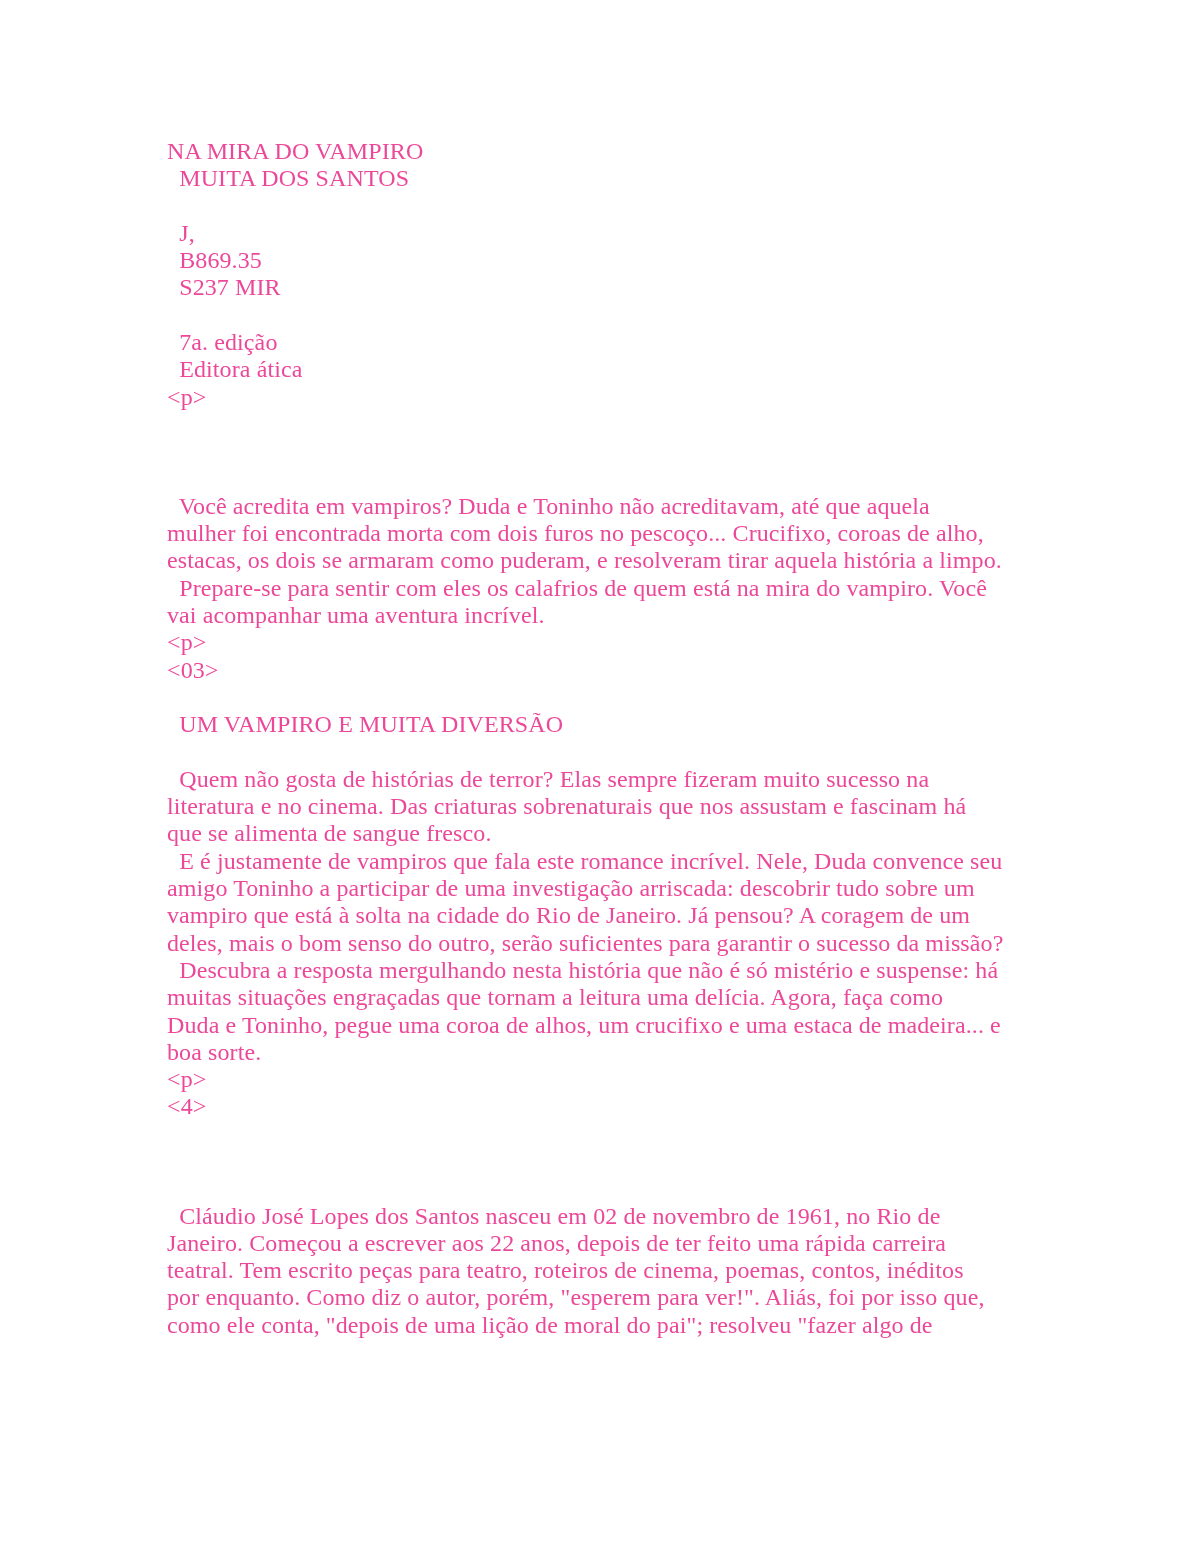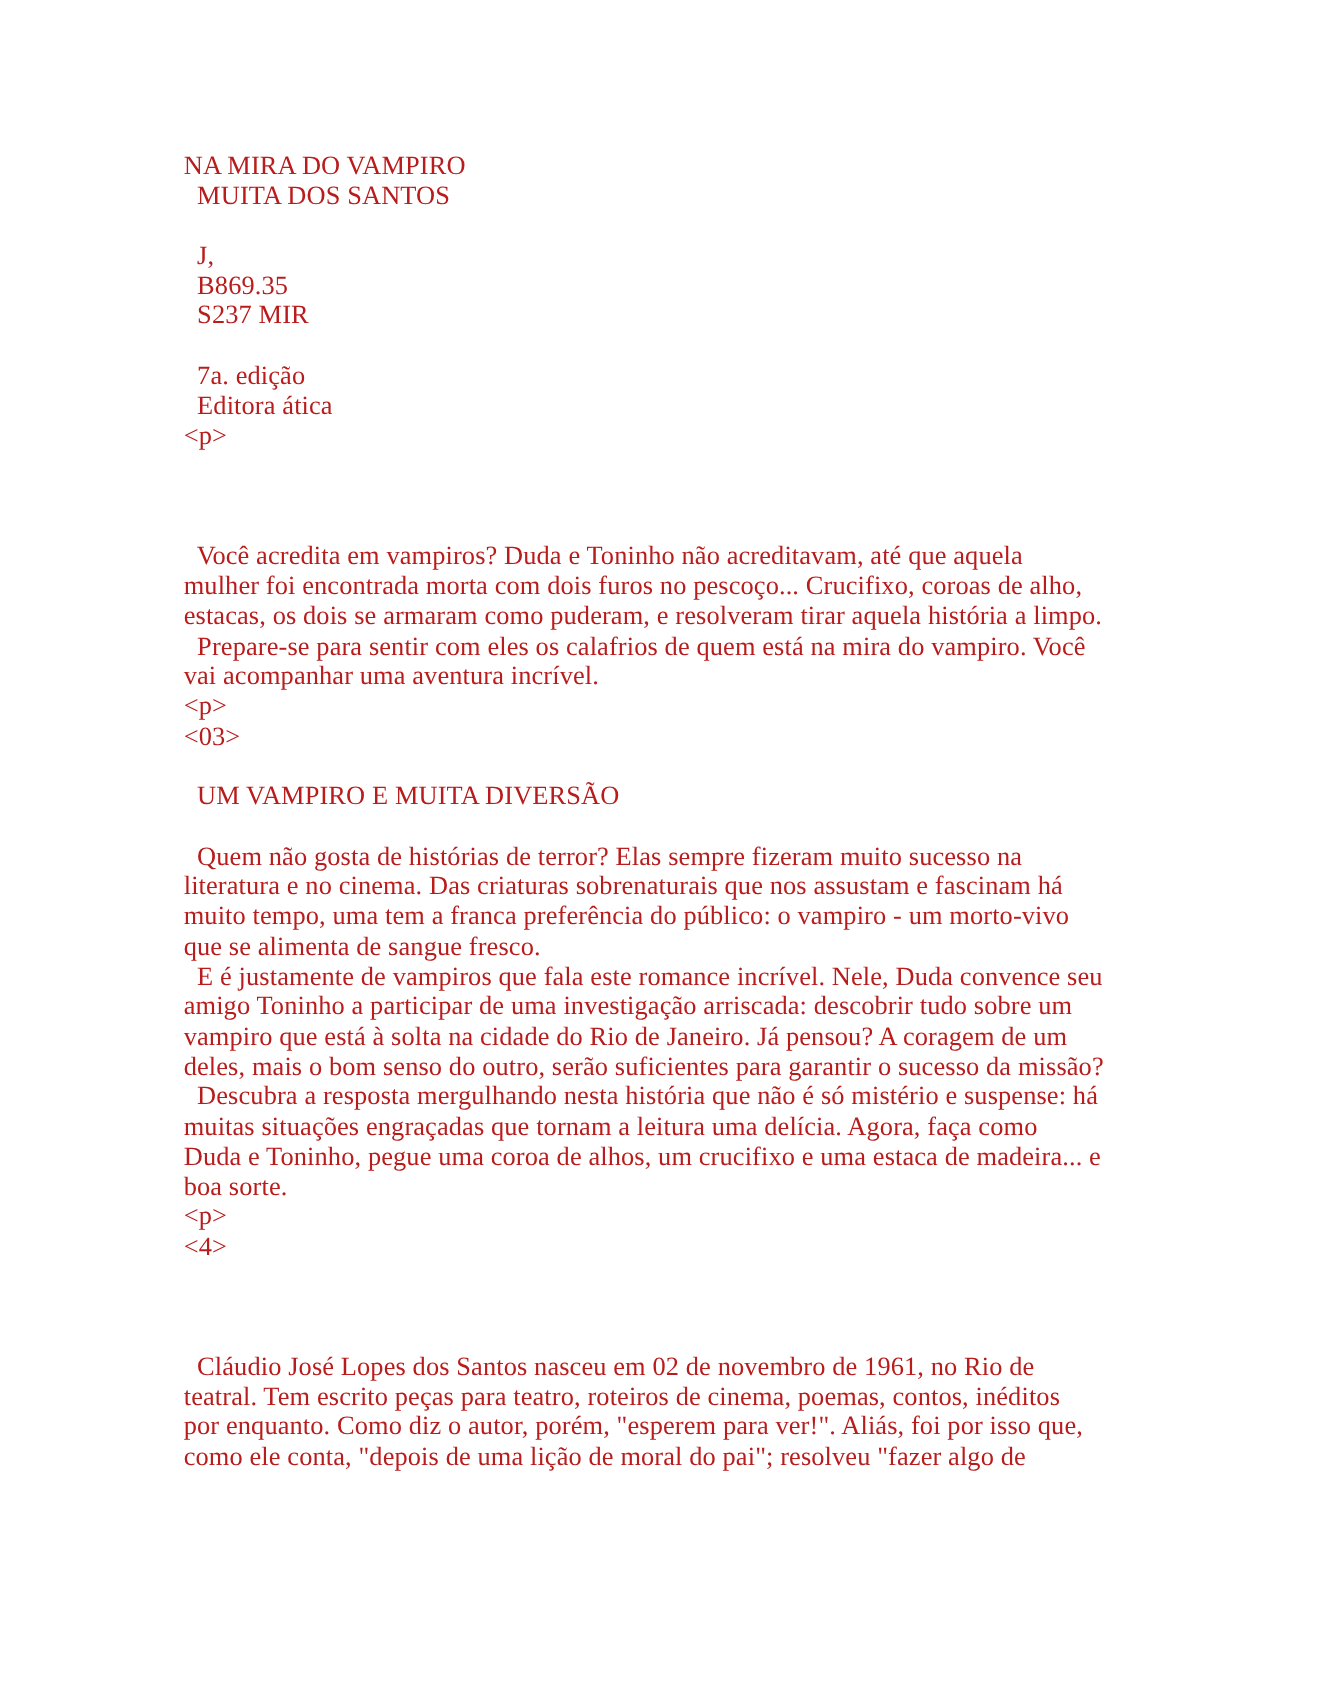--- a/index.html
+++ b/index.html
@@ -21,21 +21,21 @@
     width: 920px;
   }
   .textblock {
     color: #000000;
   }
   .line {
     white-space: pre;
     font-size: 24px;
     line-height: 27.3px;
     min-height: 27.3px;
-    color: #b91c1c;
+    color: #ec4899;
     letter-spacing: 0.1px;
   }
 </style>
 </head>
 <body>
 
 <div class="page">
   <div class="textblock">
       <div class="line">NA MIRA DO VAMPIRO</div>
       <div class="line">  MUITA DOS SANTOS</div>
@@ -55,33 +55,33 @@
       <div class="line">estacas, os dois se armaram como puderam, e resolveram tirar aquela história a limpo.</div>
       <div class="line">  Prepare-se para sentir com eles os calafrios de quem está na mira do vampiro. Você</div>
       <div class="line">vai acompanhar uma aventura incrível.</div>
       <div class="line">&lt;p&gt;</div>
       <div class="line">&lt;03&gt;</div>
       <div class="line">&nbsp;</div>
       <div class="line">  UM VAMPIRO E MUITA DIVERSÃO</div>
       <div class="line">&nbsp;</div>
       <div class="line">  Quem não gosta de histórias de terror? Elas sempre fizeram muito sucesso na</div>
       <div class="line">literatura e no cinema. Das criaturas sobrenaturais que nos assustam e fascinam há</div>
-      <div class="line">muito tempo, uma tem a franca preferência do público: o vampiro - um morto-vivo</div>
       <div class="line">que se alimenta de sangue fresco.</div>
       <div class="line">  E é justamente de vampiros que fala este romance incrível. Nele, Duda convence seu</div>
       <div class="line">amigo Toninho a participar de uma investigação arriscada: descobrir tudo sobre um</div>
       <div class="line">vampiro que está à solta na cidade do Rio de Janeiro. Já pensou? A coragem de um</div>
       <div class="line">deles, mais o bom senso do outro, serão suficientes para garantir o sucesso da missão?</div>
       <div class="line">  Descubra a resposta mergulhando nesta história que não é só mistério e suspense: há</div>
       <div class="line">muitas situações engraçadas que tornam a leitura uma delícia. Agora, faça como</div>
       <div class="line">Duda e Toninho, pegue uma coroa de alhos, um crucifixo e uma estaca de madeira... e</div>
       <div class="line">boa sorte.</div>
       <div class="line">&lt;p&gt;</div>
       <div class="line">&lt;4&gt;</div>
       <div class="line">&nbsp;</div>
       <div class="line">&nbsp;</div>
       <div class="line">&nbsp;</div>
       <div class="line">  Cláudio José Lopes dos Santos nasceu em 02 de novembro de 1961, no Rio de</div>
+      <div class="line">Janeiro. Começou a escrever aos 22 anos, depois de ter feito uma rápida carreira</div>
       <div class="line">teatral. Tem escrito peças para teatro, roteiros de cinema, poemas, contos, inéditos</div>
       <div class="line">por enquanto. Como diz o autor, porém, "esperem para ver!". Aliás, foi por isso que,</div>
       <div class="line">como ele conta, "depois de uma lição de moral do pai"; resolveu "fazer algo de</div>
     </div>
 </div>
 
 </body></html>

